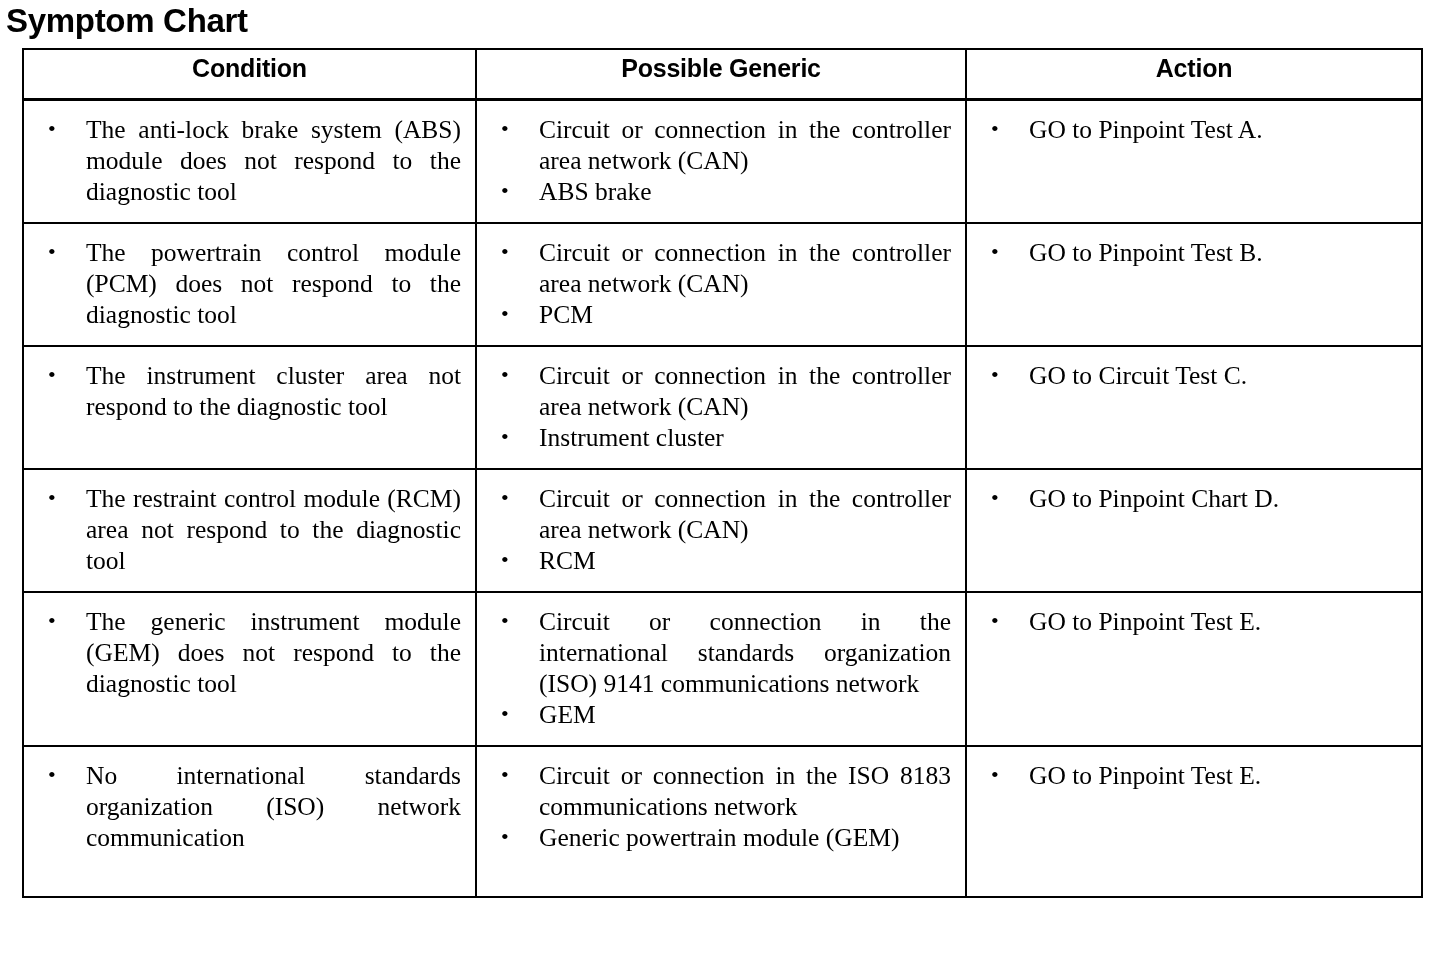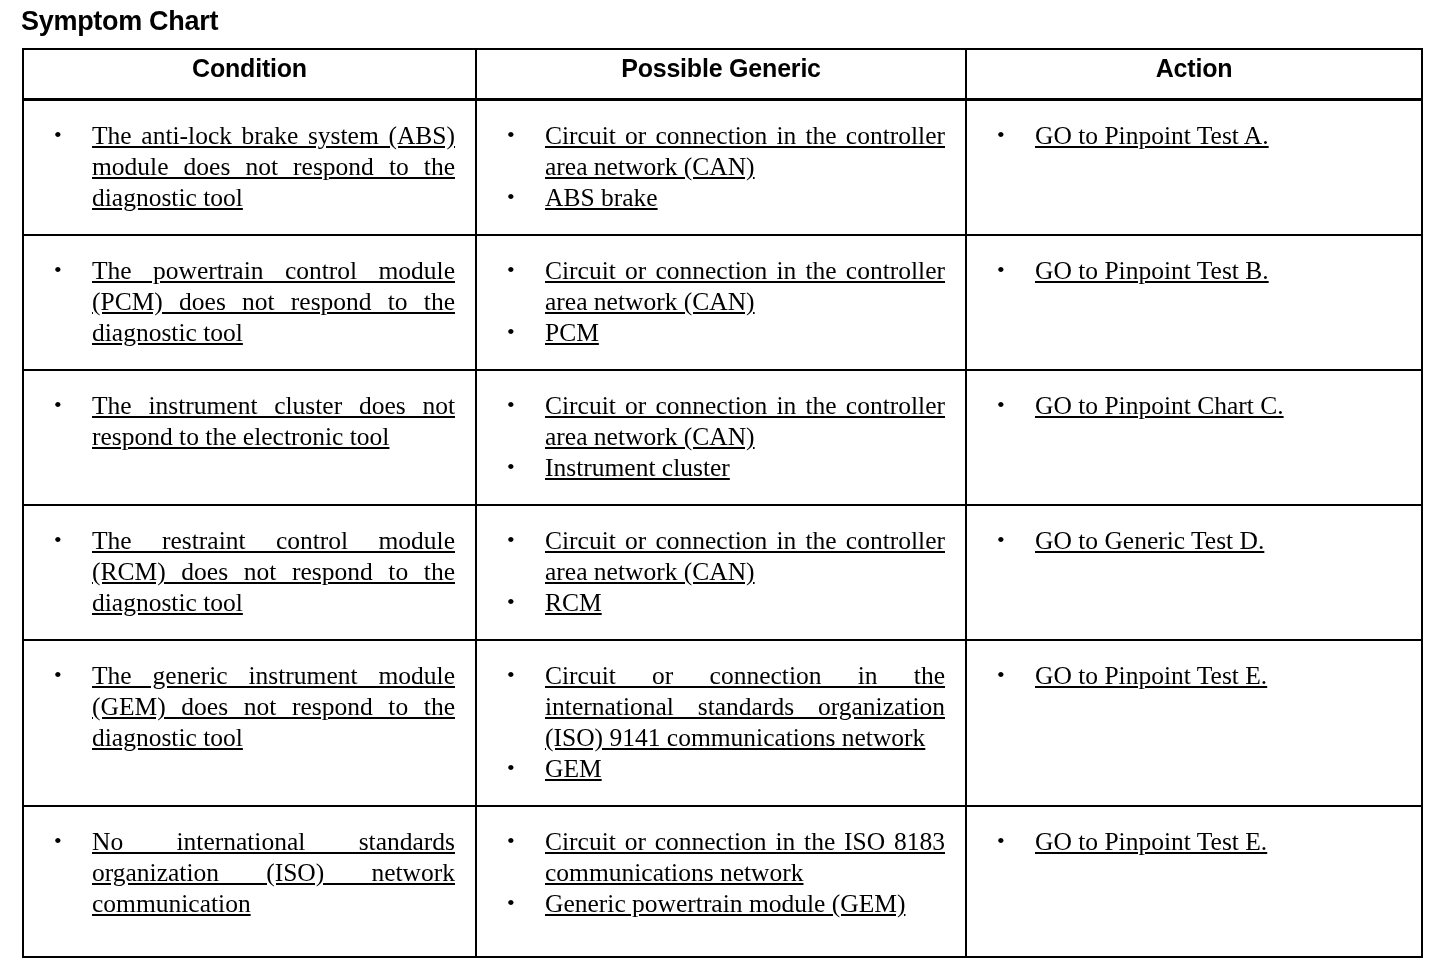--- a/index.html
+++ b/index.html
@@ -17,25 +17,25 @@
 
   .page {
     position: relative;
     width: 1456px;
     height: 966px;
     background: #ffffff;
   }
 
   .chart-title {
     position: absolute;
-    left: 21px;
+    left: 6px;
     top: 6px;
     font-family: "Liberation Sans Narrow", "Liberation Sans", "DejaVu Sans", sans-serif;
     font-weight: bold;
-    font-size: 27px;
+    font-size: 33px;
     letter-spacing: -0.3px;
     line-height: 30px;
     color: #000000;
     white-space: nowrap;
   }
 
   .symptom-table {
     position: absolute;
     left: 22px;
     top: 48px;
@@ -67,23 +67,22 @@
     padding: 4px 0 5px 0;
     letter-spacing: -0.2px;
   }
 
   .cell-inner {
     padding: 7px 8px 9px 0;
   }
 
   ul.bullets {
     list-style: none;
-    margin: 12px;
+    margin: 6px;
     padding: 0;
-    text-decoration: underline;
   }
 
   ul.bullets > li {
     position: relative;
     padding-left: 58px;
     margin: 0 0 0 0;
     font-size: 25.5px;
     line-height: 31px;
     text-align: justify;
     text-justify: inter-word;
@@ -180,60 +179,60 @@
               <ul class="bullets">
                 <li>GO to Pinpoint Test B.</li>
               </ul>
             </div>
           </td>
         </tr>
         <tr class="r2">
           <td class="row-condition">
             <div class="cell-inner">
               <ul class="bullets">
-                <li>The instrument cluster does not respond to the electronic tool</li>
+                <li>The instrument cluster area not respond to the diagnostic tool</li>
               </ul>
             </div>
           </td>
           <td class="row-sources">
             <div class="cell-inner">
               <ul class="bullets">
                 <li>Circuit or connection in the controller area network (CAN)</li>
                 <li>Instrument cluster</li>
               </ul>
             </div>
           </td>
           <td class="row-action">
             <div class="cell-inner">
               <ul class="bullets">
-                <li>GO to Pinpoint Chart C.</li>
+                <li>GO to Circuit Test C.</li>
               </ul>
             </div>
           </td>
         </tr>
         <tr class="r3">
           <td class="row-condition">
             <div class="cell-inner">
               <ul class="bullets">
-                <li>The restraint control module (RCM) does not respond to the diagnostic tool</li>
+                <li>The restraint control module (RCM) area not respond to the diagnostic tool</li>
               </ul>
             </div>
           </td>
           <td class="row-sources">
             <div class="cell-inner">
               <ul class="bullets">
                 <li>Circuit or connection in the controller area network (CAN)</li>
                 <li>RCM</li>
               </ul>
             </div>
           </td>
           <td class="row-action">
             <div class="cell-inner">
               <ul class="bullets">
-                <li>GO to Generic Test D.</li>
+                <li>GO to Pinpoint Chart D.</li>
               </ul>
             </div>
           </td>
         </tr>
         <tr class="r4">
           <td class="row-condition">
             <div class="cell-inner">
               <ul class="bullets">
                 <li>The generic instrument module (GEM) does not respond to the diagnostic tool</li>
               </ul>

